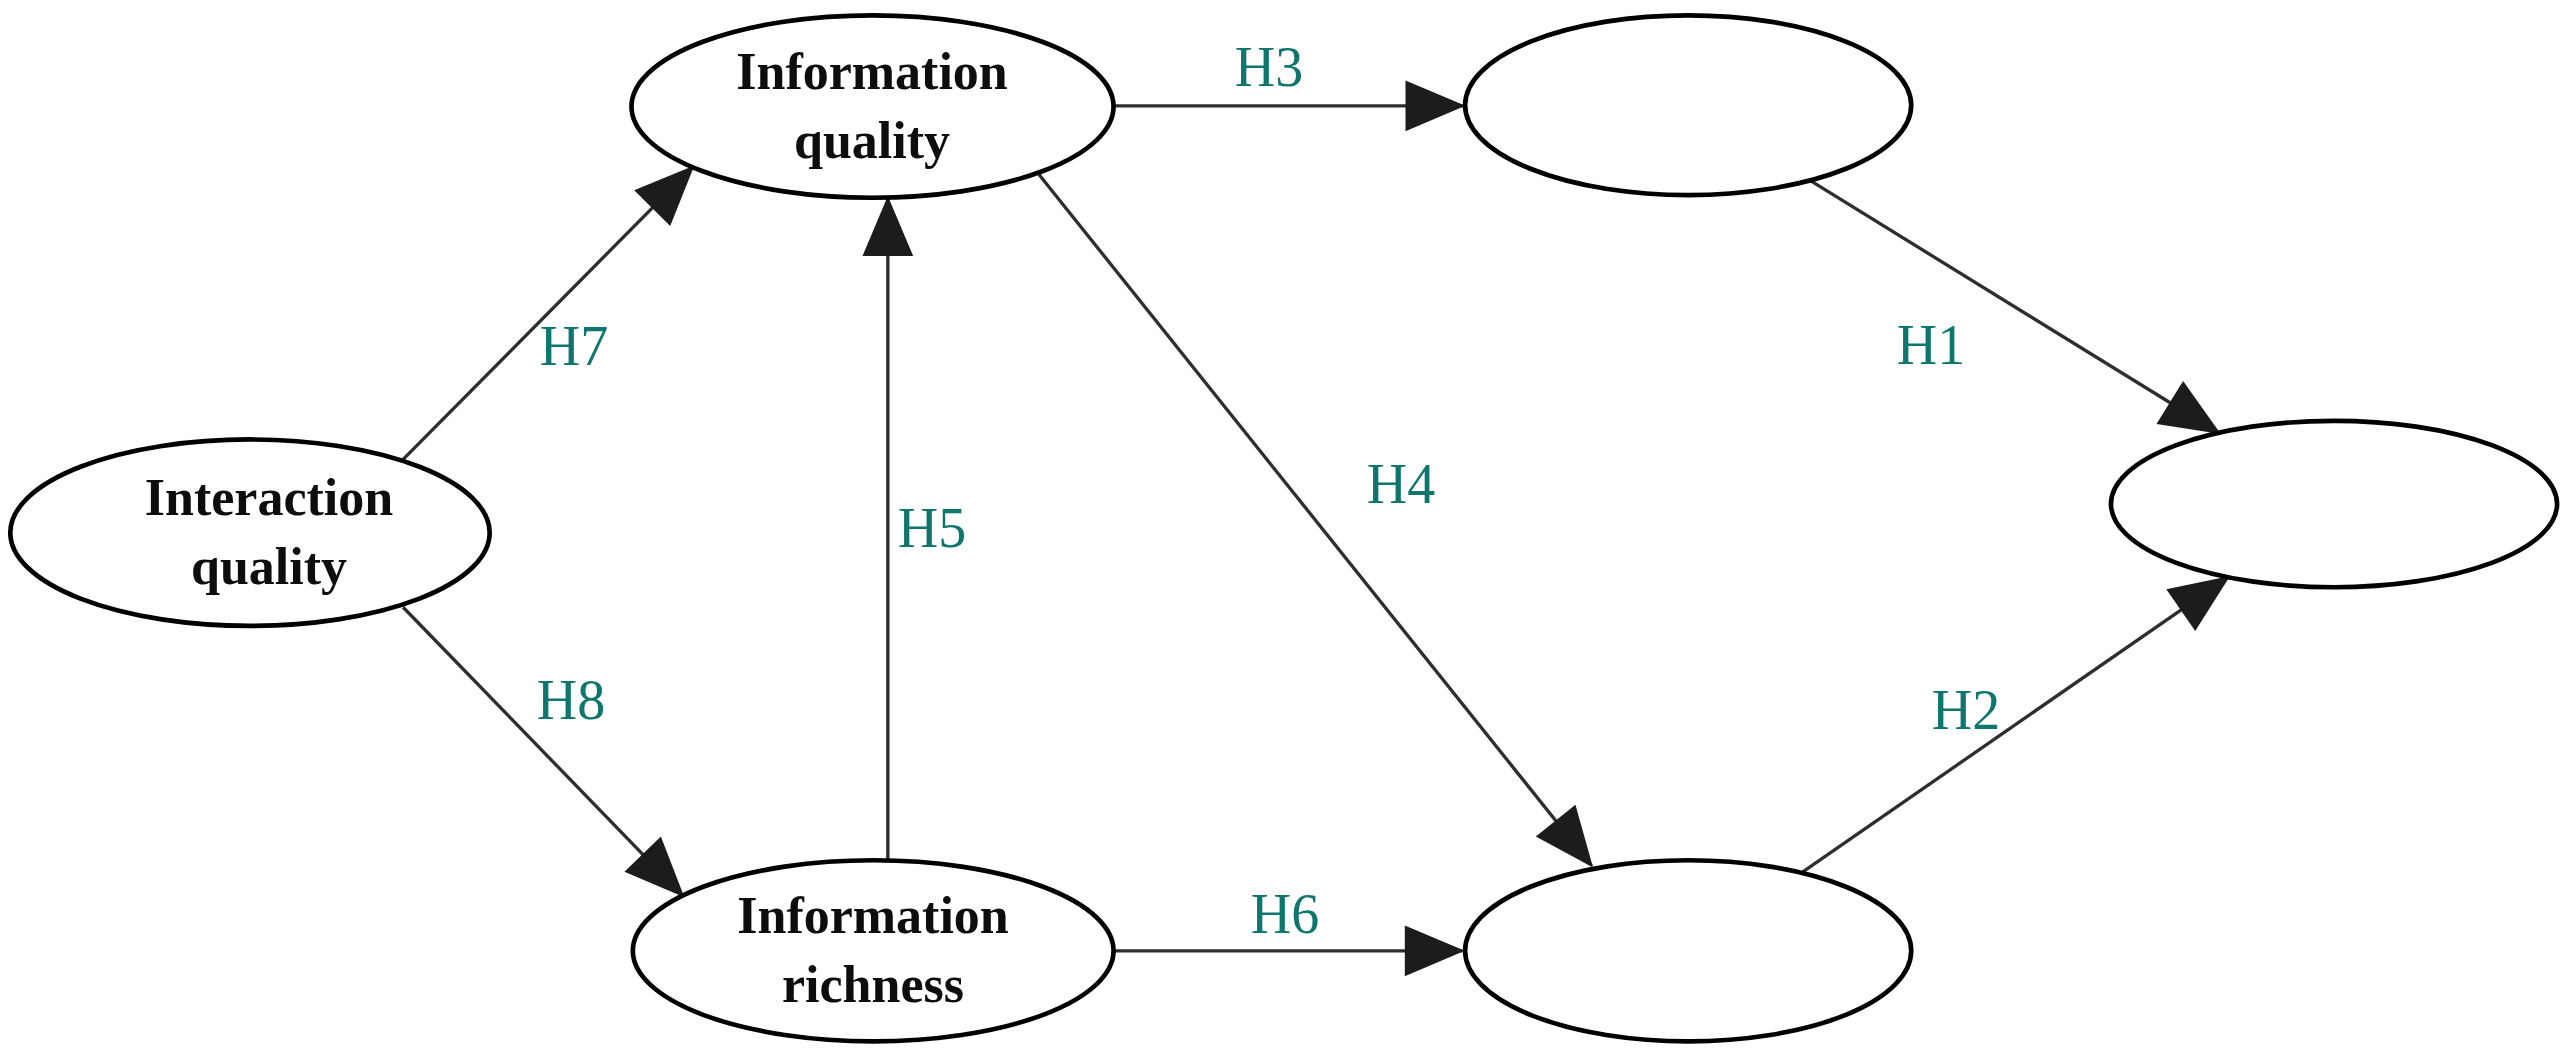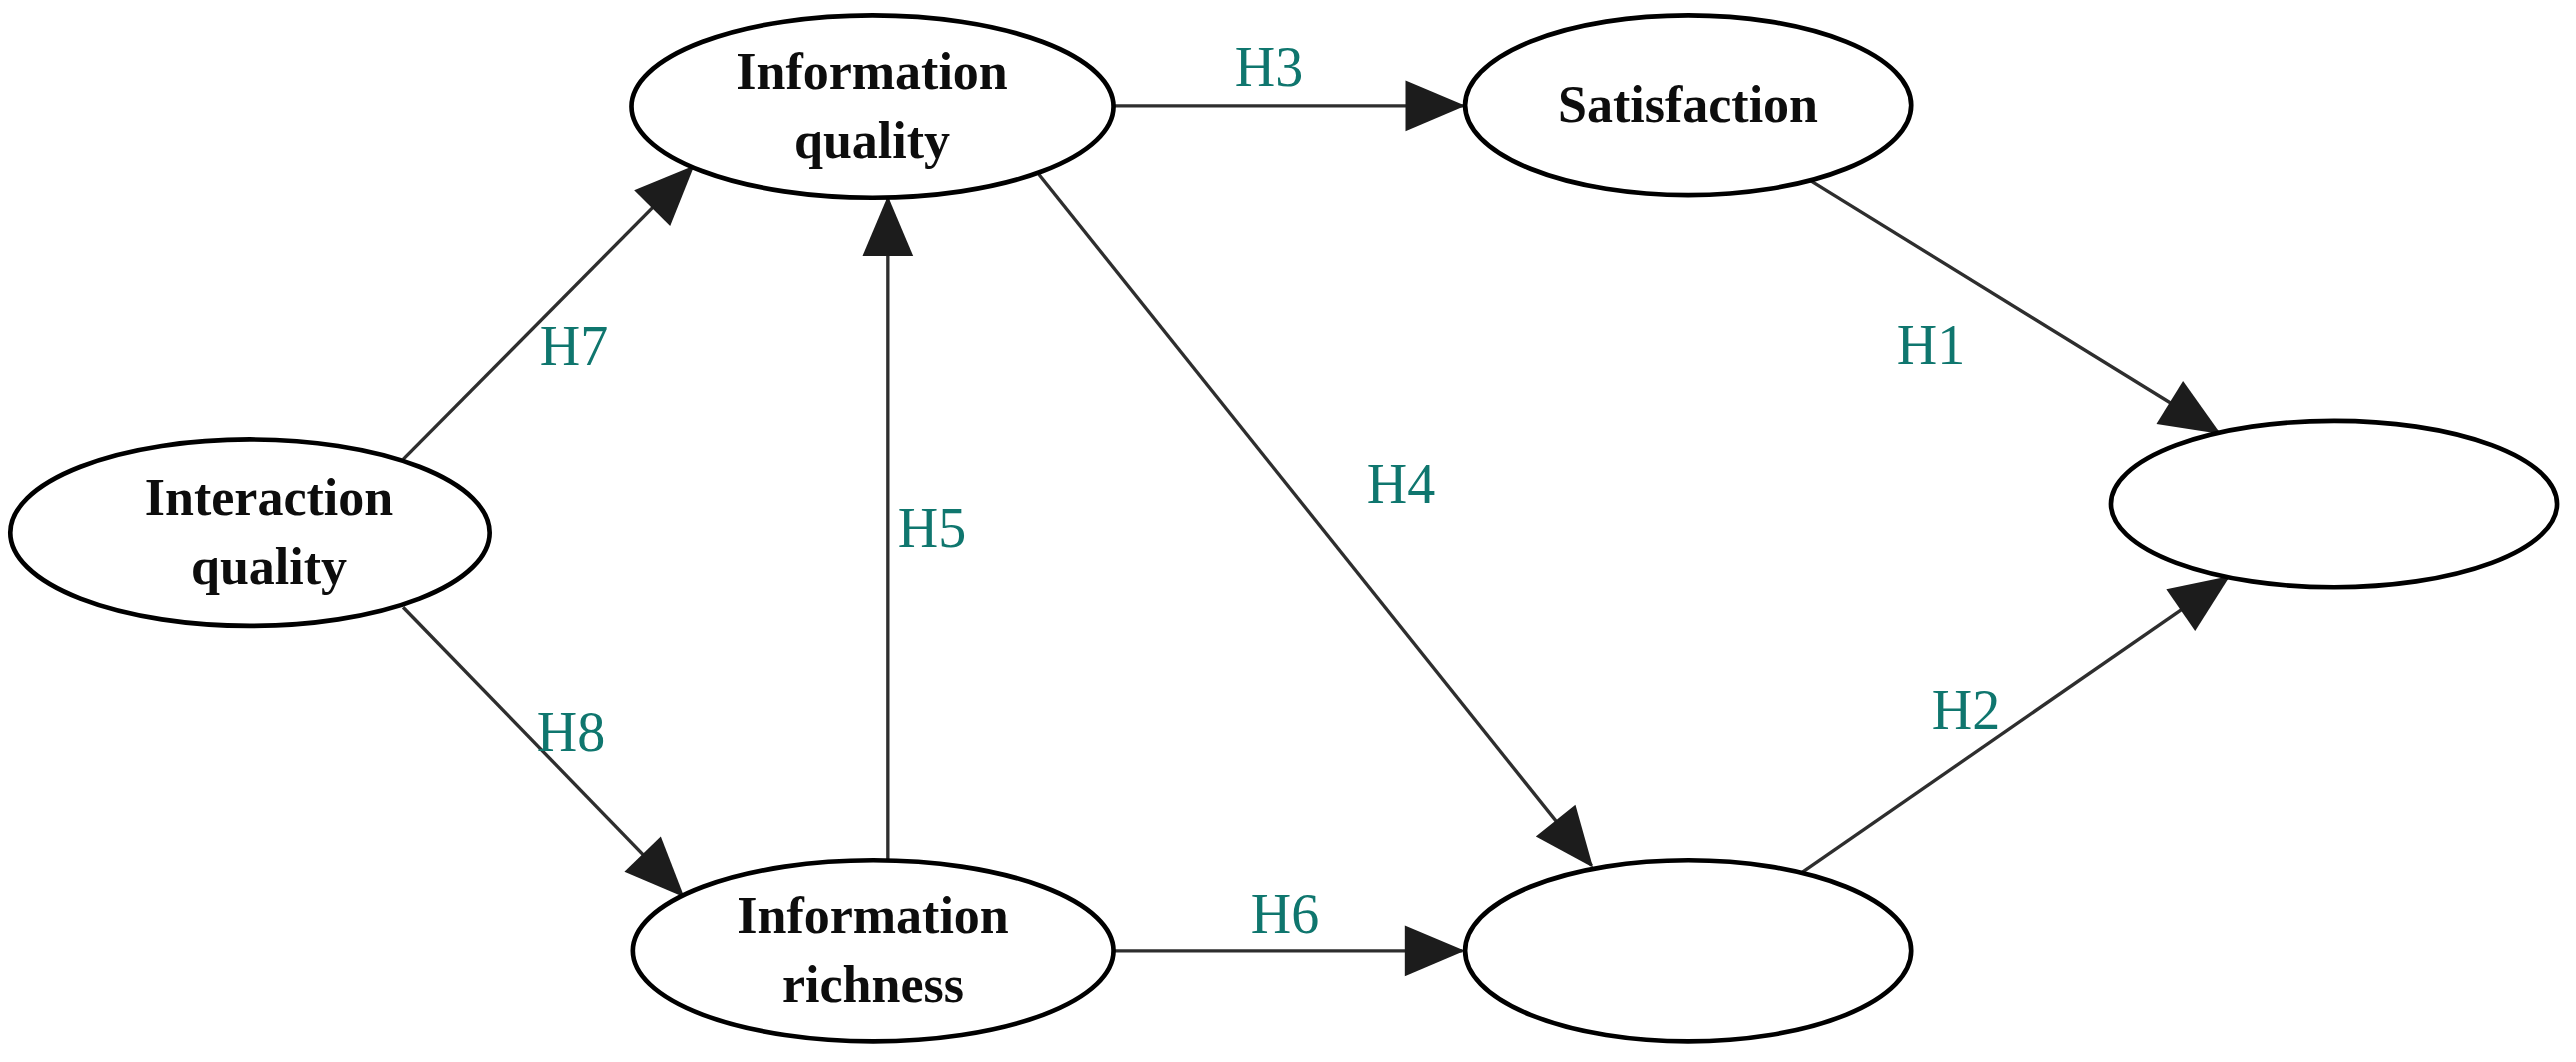--- a/index.html
+++ b/index.html
@@ -77,27 +77,26 @@
     <ellipse class="node-shape" cx="2535" cy="158" rx="335" ry="135"></ellipse>
     <ellipse class="node-shape" cx="3505" cy="757" rx="335" ry="125"></ellipse>
     <ellipse class="node-shape" cx="1311" cy="1428" rx="361" ry="136"></ellipse>
     <ellipse class="node-shape" cx="2535" cy="1428" rx="335" ry="136"></ellipse>
   </svg>
 
   <div class="node-label" style="left:241px;  top:533px;margin-left:28px;">Interaction
 quality</div>
   <div class="node-label" style="left:872px; top:107px;">Information
 quality</div>
-  <div class="node-label" style="left:1688px; top:105px;">Satisfaction</div>
   <div class="node-label" style="left:873px; top:951px;">Information
 richness</div>
 
   <div class="edge-label" style="left:1931px; top:345px;">H1</div>
   <div class="edge-label" style="left:1966px; top:710px;">H2</div>
   <div class="edge-label" style="left:1269px; top:67px;">H3</div>
   <div class="edge-label" style="left:1353px; top:484px;margin-left:48px;">H4</div>
   <div class="edge-label" style="left:932px; top:528px;">H5</div>
   <div class="edge-label" style="left:1285px; top:914px;">H6</div>
   <div class="edge-label" style="left:574px;  top:346px;text-align:right;">H7</div>
-  <div class="edge-label" style="left:571px;  top:732px;">H8</div>
+  <div class="edge-label" style="left:571px;  top:700px;">H8</div>
 
 </div>
 
 
 </body></html>

